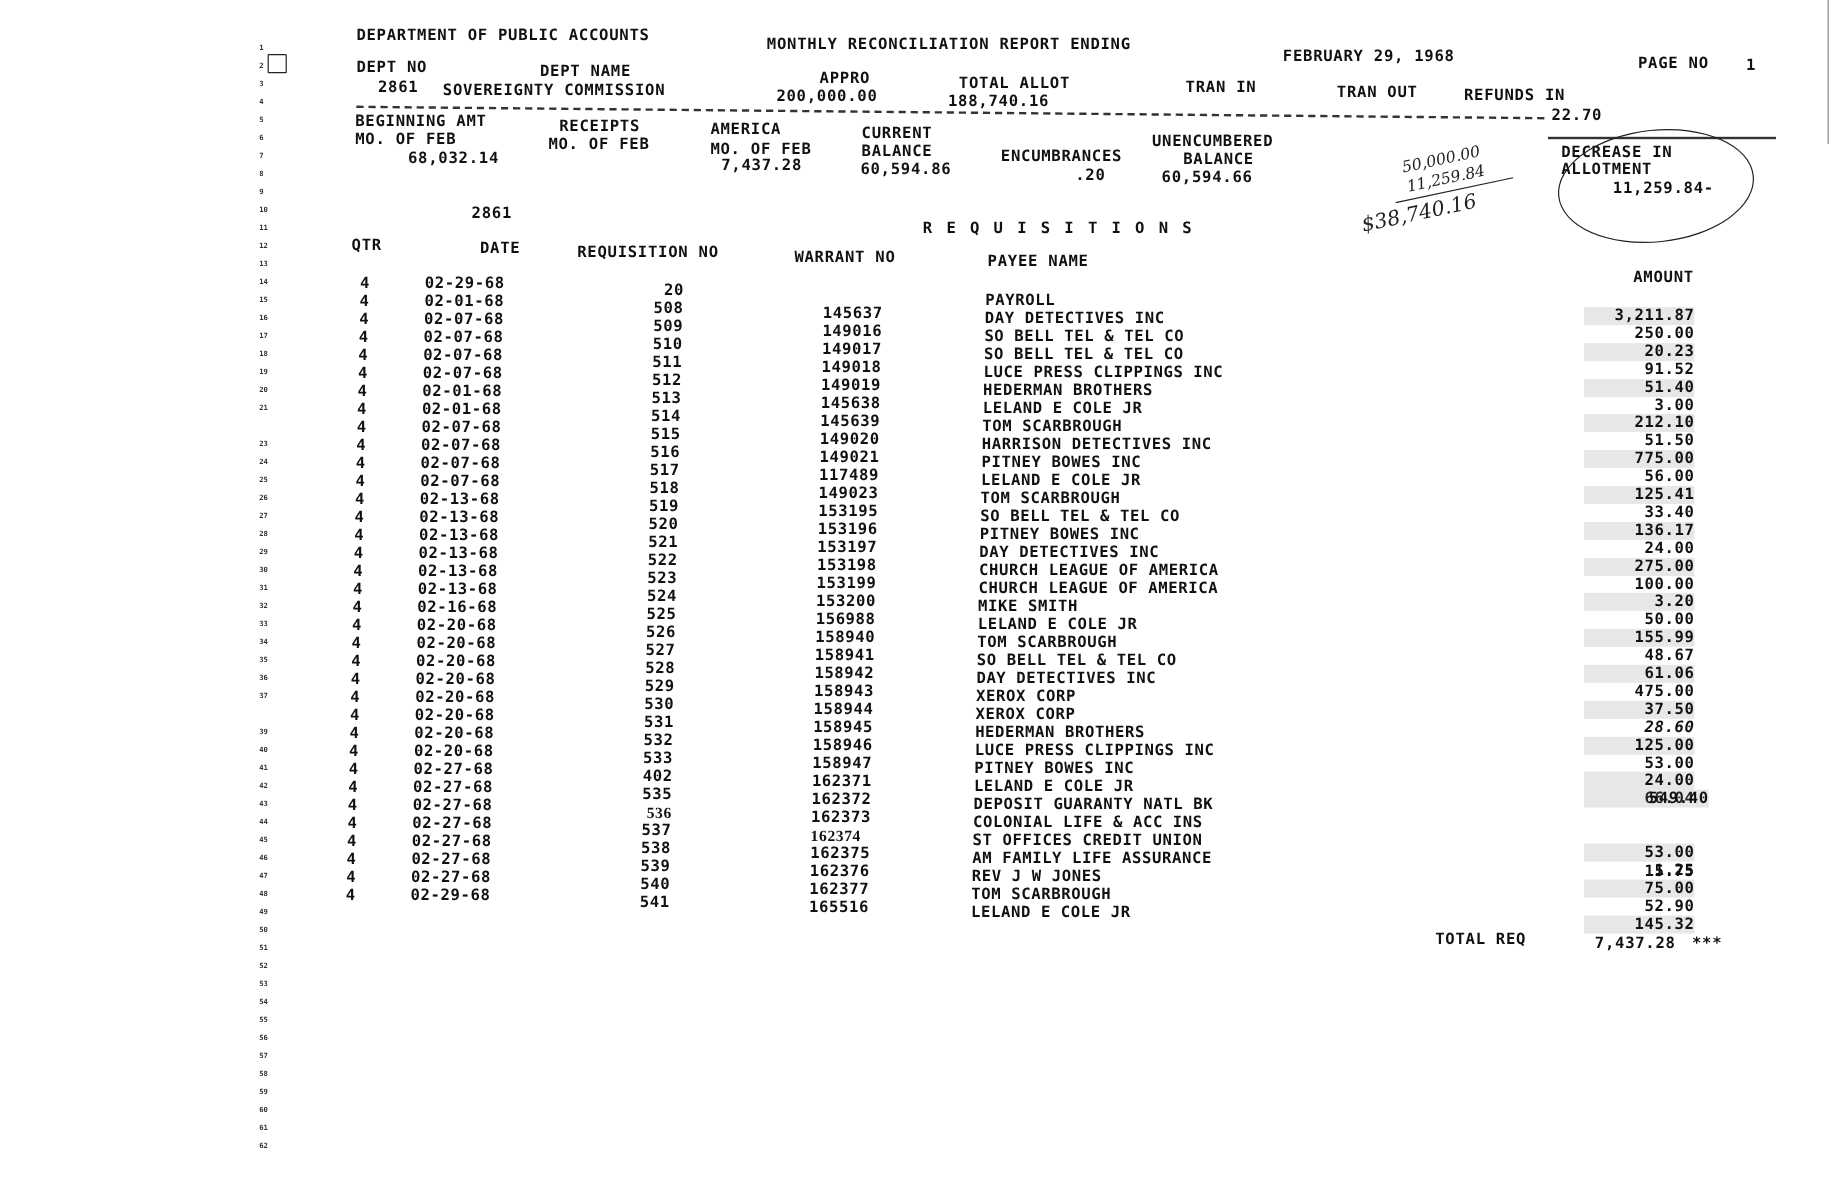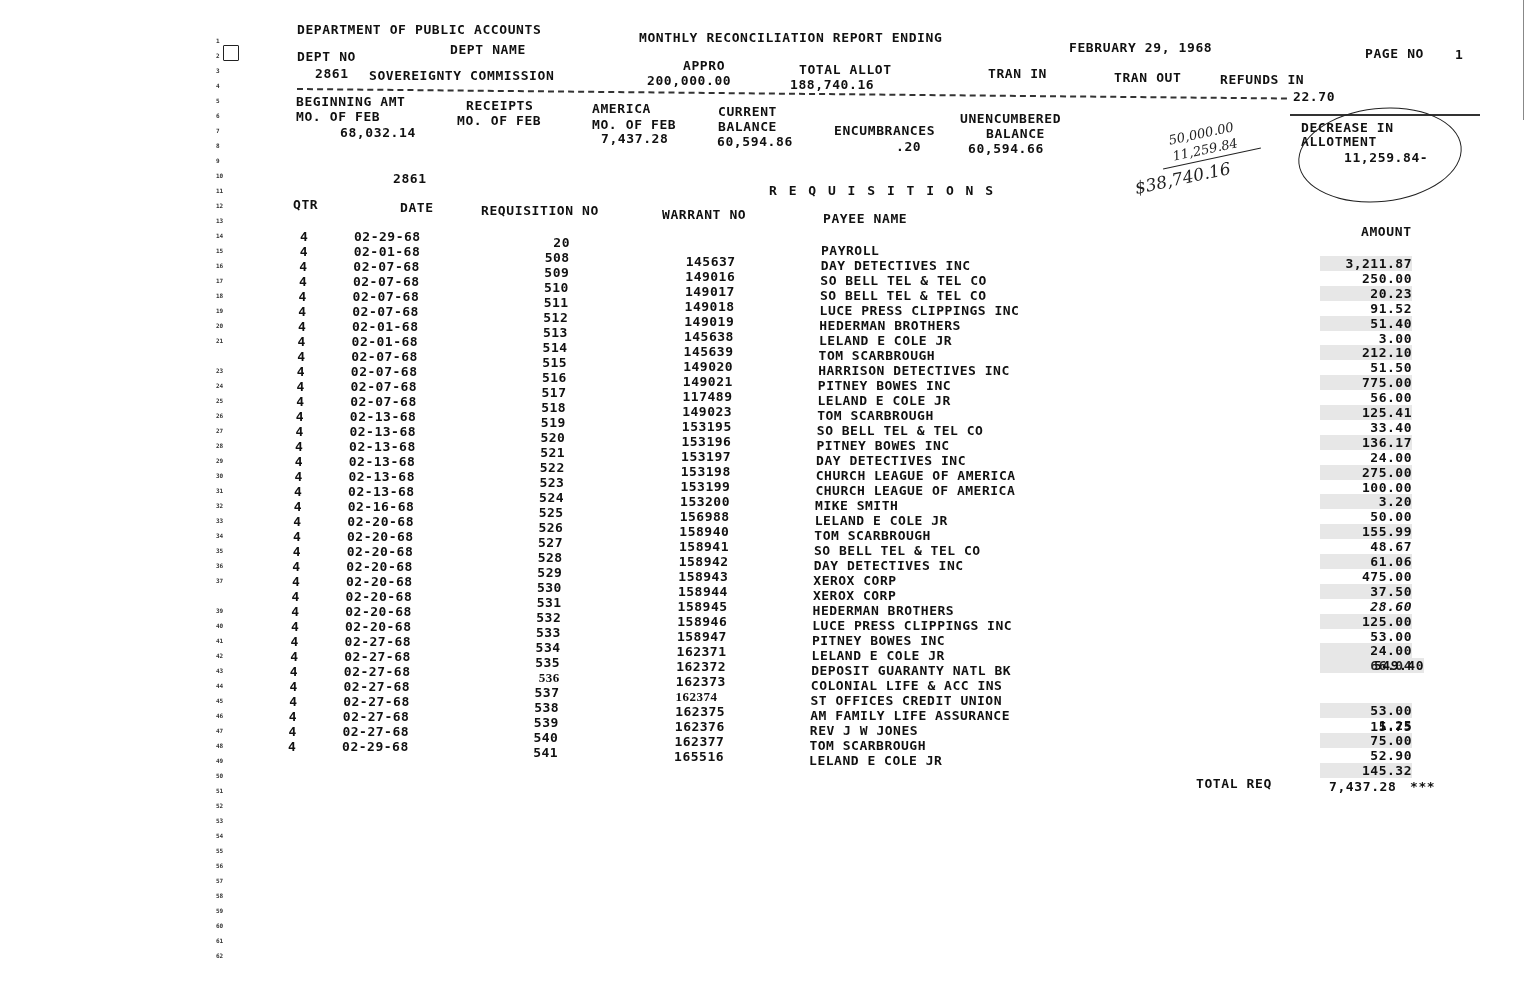--- a/index.html
+++ b/index.html
@@ -95,21 +95,21 @@
     <div class="ln" style="top: 952px;">62</div>
   </div>
 
 <div class="abs t" style="left:297px;top:22px">DEPARTMENT OF PUBLIC ACCOUNTS</div>
 <div class="abs t" style="left:639px;top:30px">MONTHLY RECONCILIATION REPORT ENDING</div>
 <div class="abs t" style="left:1069px;top:40px">FEBRUARY 29, 1968</div>
 <div class="abs t" style="left:1365px;top:46px">PAGE NO</div>
 <div class="abs t" style="left:1455px;top:47px">1</div>
 
 <div class="abs t" style="left:297px;top:49px">DEPT NO</div>
-<div class="abs t" style="left:450px;top:42px">DEPT NAME</div>
+<div class="abs t" style="left:450px;top:52px">DEPT NAME</div>
 <div class="abs t" style="left:315px;top:66px">2861</div>
 <div class="abs t" style="left:369px;top:68px">SOVEREIGNTY COMMISSION</div>
 <div class="abs t" style="left:683px;top:58px">APPRO</div>
 <div class="abs t" style="left:647px;top:73px">200,000.00</div>
 <div class="abs t" style="left:799px;top:62px">TOTAL ALLOT</div>
 <div class="abs t" style="left:790px;top:77px">188,740.16</div>
 <div class="abs t" style="left:988px;top:66px">TRAN IN</div>
 <div class="abs t" style="left:1114px;top:70px">TRAN OUT</div>
 <div class="abs t" style="left:1220px;top:72px">REFUNDS IN</div>
 <div class="abs t" style="left:1293px;top:89px">22.70</div>
@@ -338,21 +338,21 @@
     <div class="row" style="top: 619px;">
       <span class="c-qtr" style="margin-left: -9.1px; top: 0px;">4</span>
       <span class="c-date" style="margin-left: -9.1px; top: 0px;">02-20-68</span>
       <span class="c-req" style="margin-left: -9.1px; top: 6px;">533</span>
       <span class="c-war" style="margin-left: -9.1px; top: 10px;">158947</span>
       <span class="c-payee" style="margin-left: -9.1px; top: 14px;">PITNEY BOWES INC</span>
     </div>
     <div class="row" style="top: 634px;">
       <span class="c-qtr" style="margin-left: -9.45px; top: 0px;">4</span>
       <span class="c-date" style="margin-left: -9.45px; top: 0px;">02-27-68</span>
-      <span class="c-req" style="margin-left: -9.45px; top: 6px;">534</span>
+      <span class="c-req" style="margin-left: -9.45px; top: 6px;">402</span>
       <span class="c-war" style="margin-left: -9.45px; top: 10px;">162371</span>
       <span class="c-payee" style="margin-left: -9.45px; top: 14px;">LELAND E COLE JR</span>
     </div>
     <div class="row" style="top: 649px;">
       <span class="c-qtr" style="margin-left: -9.8px; top: 0px;">4</span>
       <span class="c-date" style="margin-left: -9.8px; top: 0px;">02-27-68</span>
       <span class="c-req" style="margin-left: -9.8px; top: 6px;">535</span>
       <span class="c-war" style="margin-left: -9.8px; top: 10px;">162372</span>
       <span class="c-payee" style="margin-left: -9.8px; top: 14px;">DEPOSIT GUARANTY NATL BK</span>
     </div>

